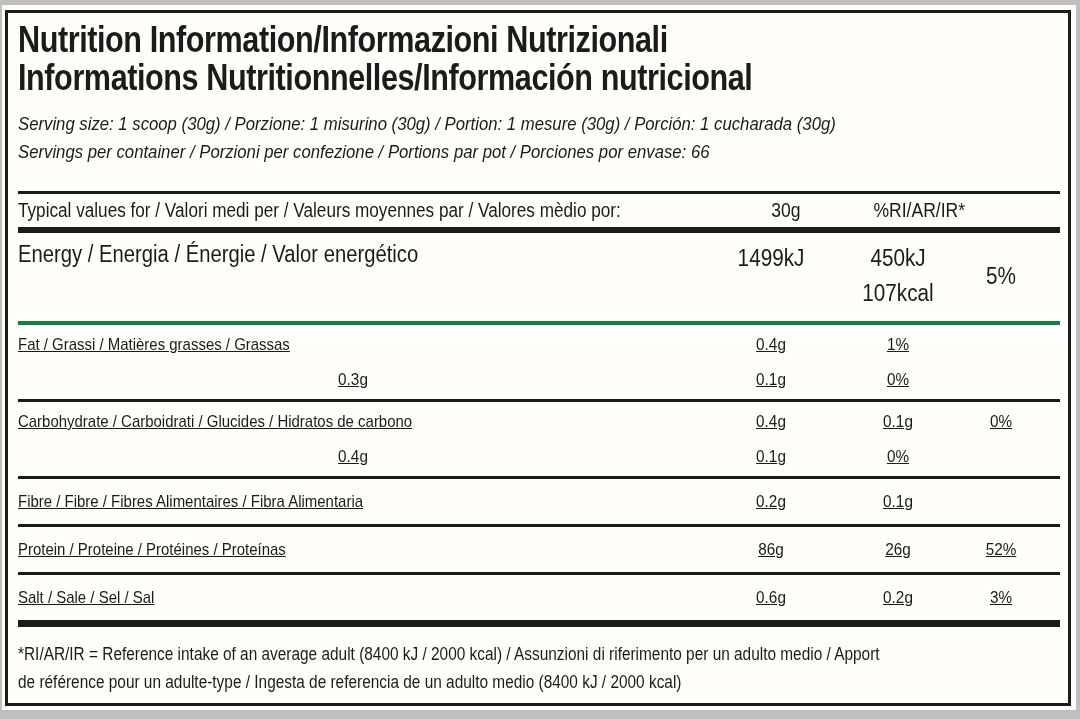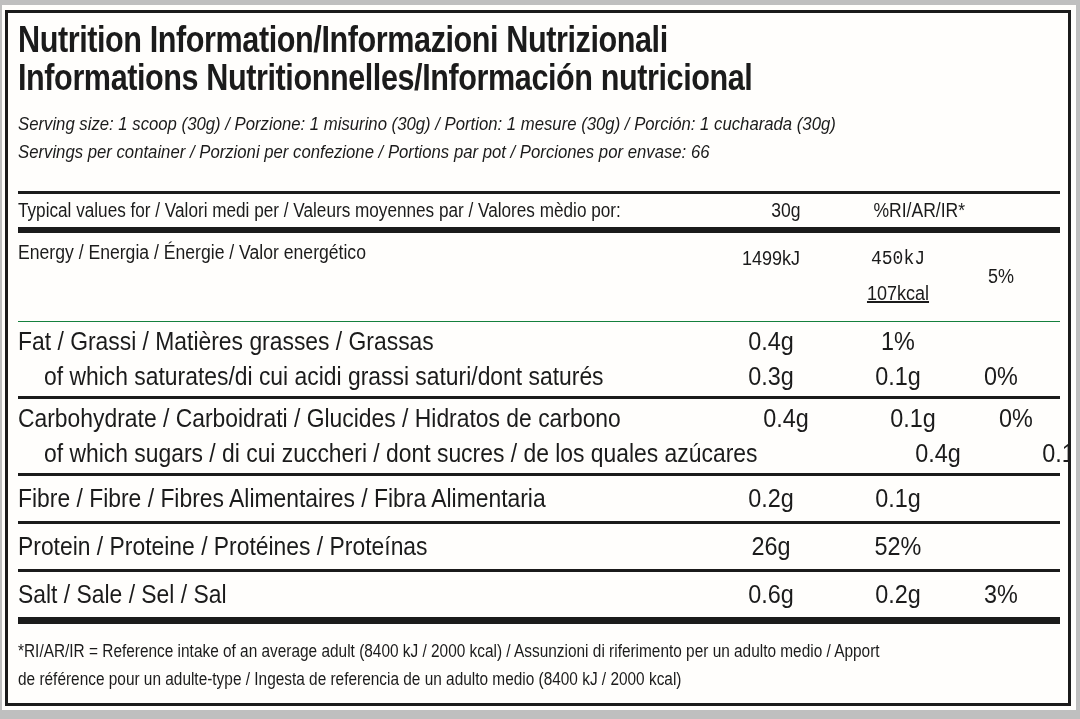--- a/index.html
+++ b/index.html
@@ -37,32 +37,32 @@
   .head-row{
     margin-top:25px;
     border-top:3px solid #1b1b1b;
     border-bottom:6px solid #1b1b1b;
     font-size:19.5px;line-height:33px;
   }
   .energy-row{
     display:grid;grid-template-columns:1fr 166px 88px 118px;
     grid-auto-rows:35px;
     padding:8px 0 10px;
-    border-bottom:1px solid #15803d;
-    font-size:20px;
+    border-bottom:4px solid #15803d;
+    font-size:23px;
   }
   .energy-row .lbl{grid-column:1;grid-row:1;}
   .energy-row .c2a{grid-column:2;grid-row:1;}
   .energy-row .c2b{grid-column:2;grid-row:2;}
-  .energy-row .c3a{grid-column:3;grid-row:1;font-family:Liberation Mono, monospace;}
-  .energy-row .c3b{grid-column:3;grid-row:2;text-decoration:underline;}
+  .energy-row .c3a{grid-column:3;grid-row:1;}
+  .energy-row .c3b{grid-column:3;grid-row:2;}
   .energy-row .c4{grid-column:4;grid-row:1 / span 2;align-self:center;}
   .energy-row .val{text-align:center;line-height:35px;}
 
-  .sec{font-size:26px;border-bottom:3px solid #1b1b1b;padding:2px 0;}
+  .sec{font-size:17px;border-bottom:3px solid #1b1b1b;padding:2px 0;text-decoration:underline;}
   .sec .grid{min-height:35px;line-height:35px;}
   .sec-single{padding:5px 0;}
   .indent{padding-left:26px;}
   .salt-sec{border-bottom:7px solid #1b1b1b;}
 
   .footnote{padding-top:13px;font-size:17.5px;line-height:28px;}
 </style>
 </head>
 <body>
 
@@ -115,23 +115,20 @@
             <span class="cnd">Fat / Grassi / Matières grasses / Grassas</span>
           </div>
         <div class="val">
             <span class="cnd-c">0.4g</span>
           </div>
         <div class="val">
             <span class="cnd-c">1%</span>
           </div>
       </div>
       <div class="grid">
-        <div class="indent">
-            <span class="cnd">of which saturates/di cui acidi grassi saturi/dont saturés</span>
-          </div>
         <div class="val">
             <span class="cnd-c">0.3g</span>
           </div>
         <div class="val">
             <span class="cnd-c">0.1g</span>
           </div>
         <div class="val">
             <span class="cnd-c">0%</span>
           </div>
       </div>
@@ -146,23 +143,20 @@
             <span class="cnd-c">0.4g</span>
           </div>
         <div class="val">
             <span class="cnd-c">0.1g</span>
           </div>
         <div class="val">
             <span class="cnd-c">0%</span>
           </div>
       </div>
       <div class="grid">
-        <div class="indent">
-            <span class="cnd">of which sugars / di cui zuccheri / dont sucres / de los quales azúcares</span>
-          </div>
         <div class="val">
             <span class="cnd-c">0.4g</span>
           </div>
         <div class="val">
             <span class="cnd-c">0.1g</span>
           </div>
         <div class="val">
             <span class="cnd-c">0%</span>
           </div>
       </div>
@@ -182,20 +176,23 @@
         <div class="val">
             <span class="cnd-c"></span>
           </div>
       </div>
     </div>
 
     <div class="sec sec-single">
       <div class="grid">
         <div>
             <span class="cnd">Protein / Proteine / Protéines / Proteínas</span>
+          </div>
+        <div class="val">
+            <span class="cnd-c">86g</span>
           </div>
         <div class="val">
             <span class="cnd-c">26g</span>
           </div>
         <div class="val">
             <span class="cnd-c">52%</span>
           </div>
       </div>
     </div>
 

